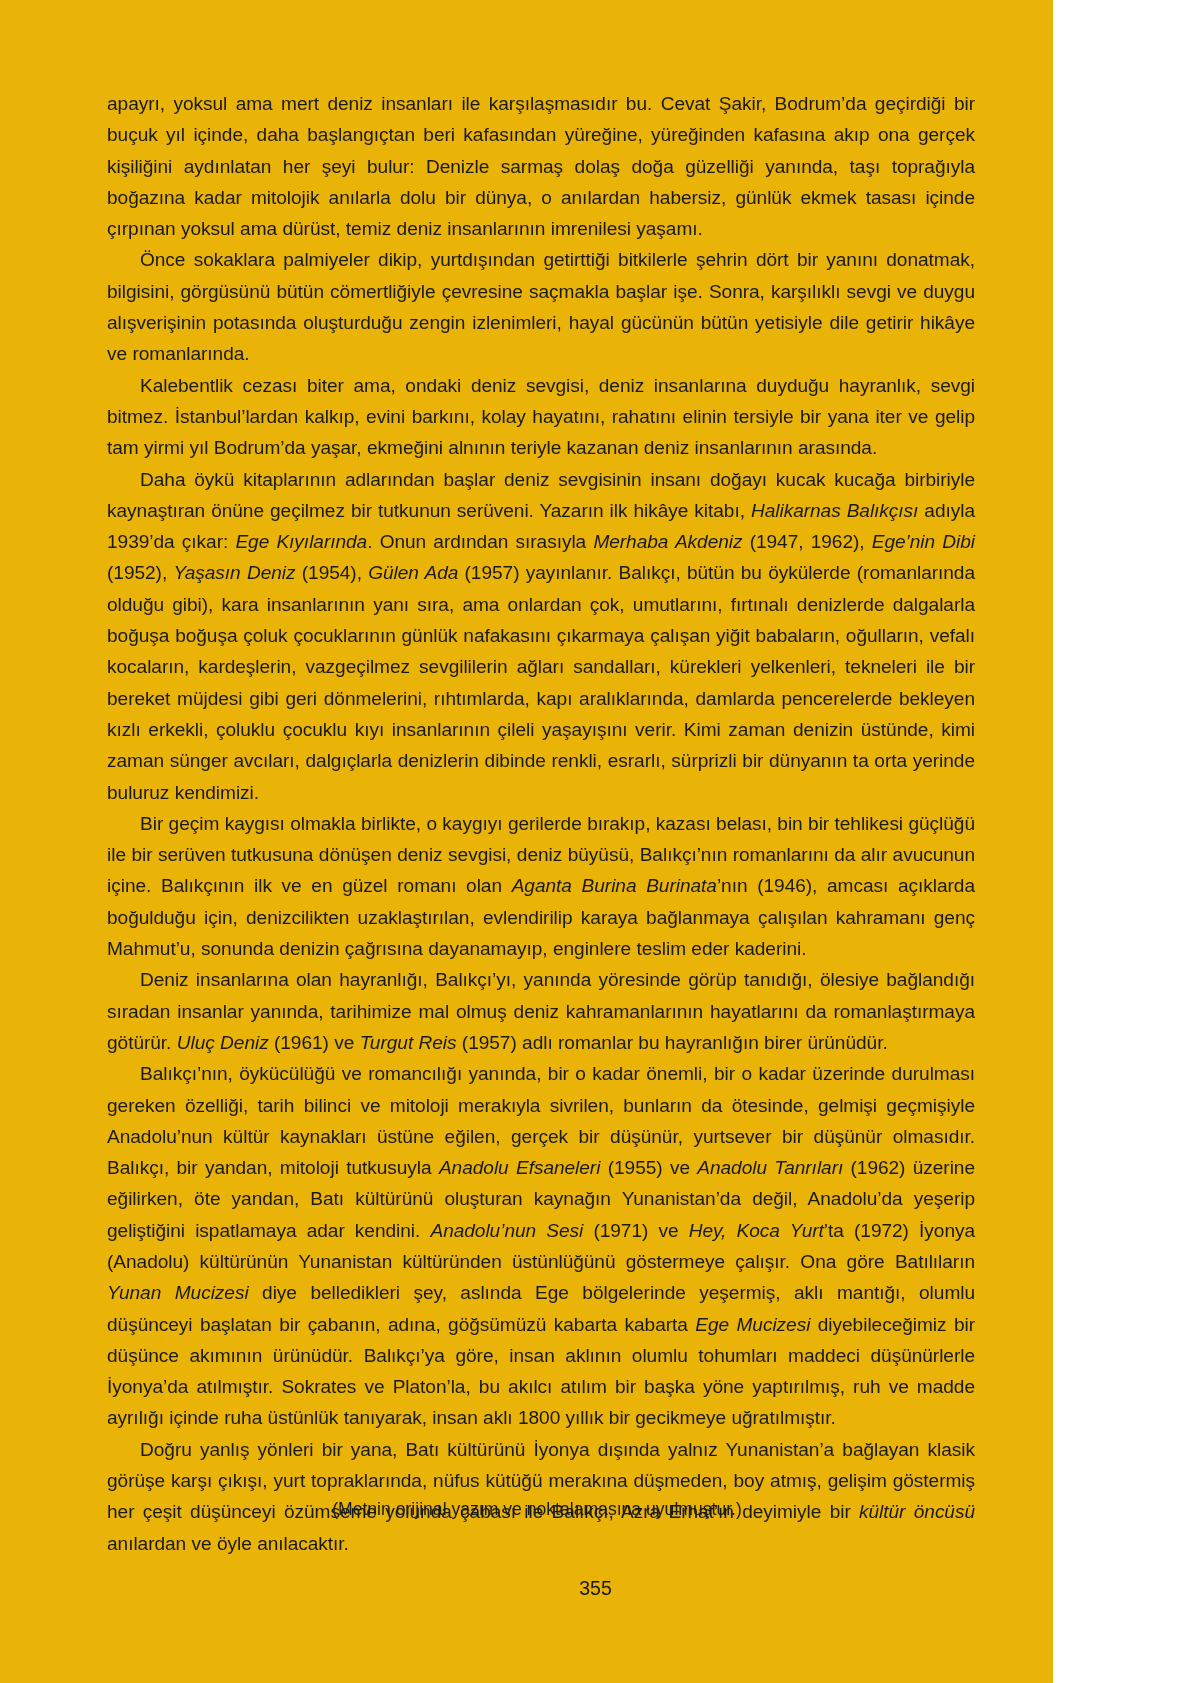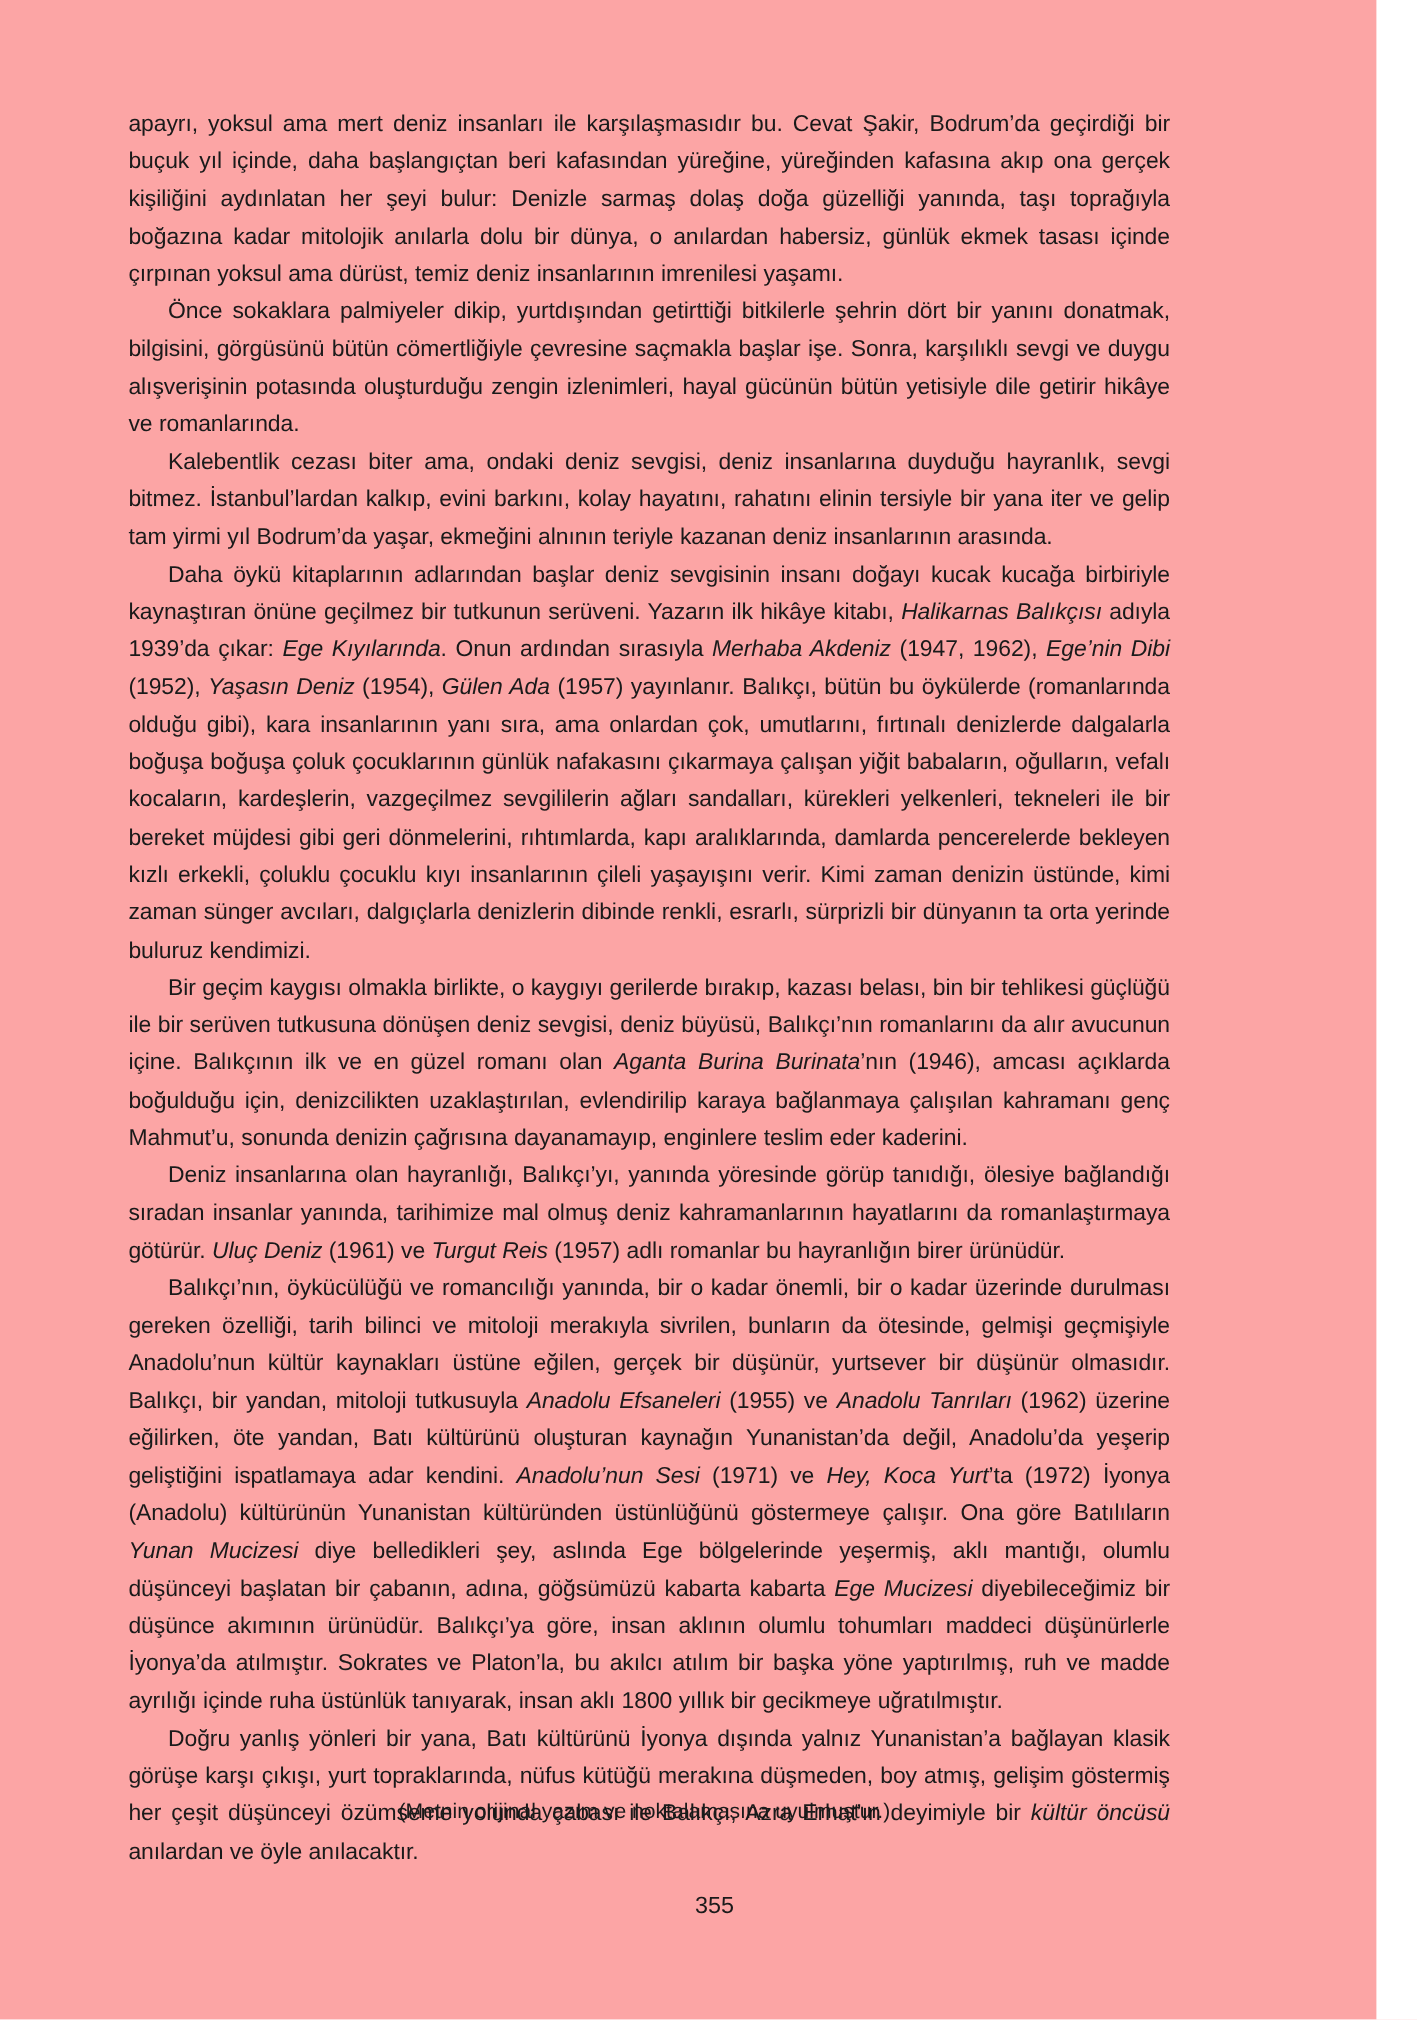--- a/index.html
+++ b/index.html
@@ -6,23 +6,23 @@
     margin: 0;
     padding: 0;
     background: #ffffff;
   }
   body {
     font-family: "Liberation Sans", sans-serif;
     color: #1a1a1a;
   }
   .page {
     position: relative;
-    width: 1147px;
+    width: 1053px;
     height: 1683px;
-    background: #fca5a5;
+    background: #eab308;
     box-sizing: border-box;
     overflow: hidden;
   }
   .content {
     position: absolute;
     left: 107px;
     top: 88px;
     width: 868px;
   }
   p.para {

